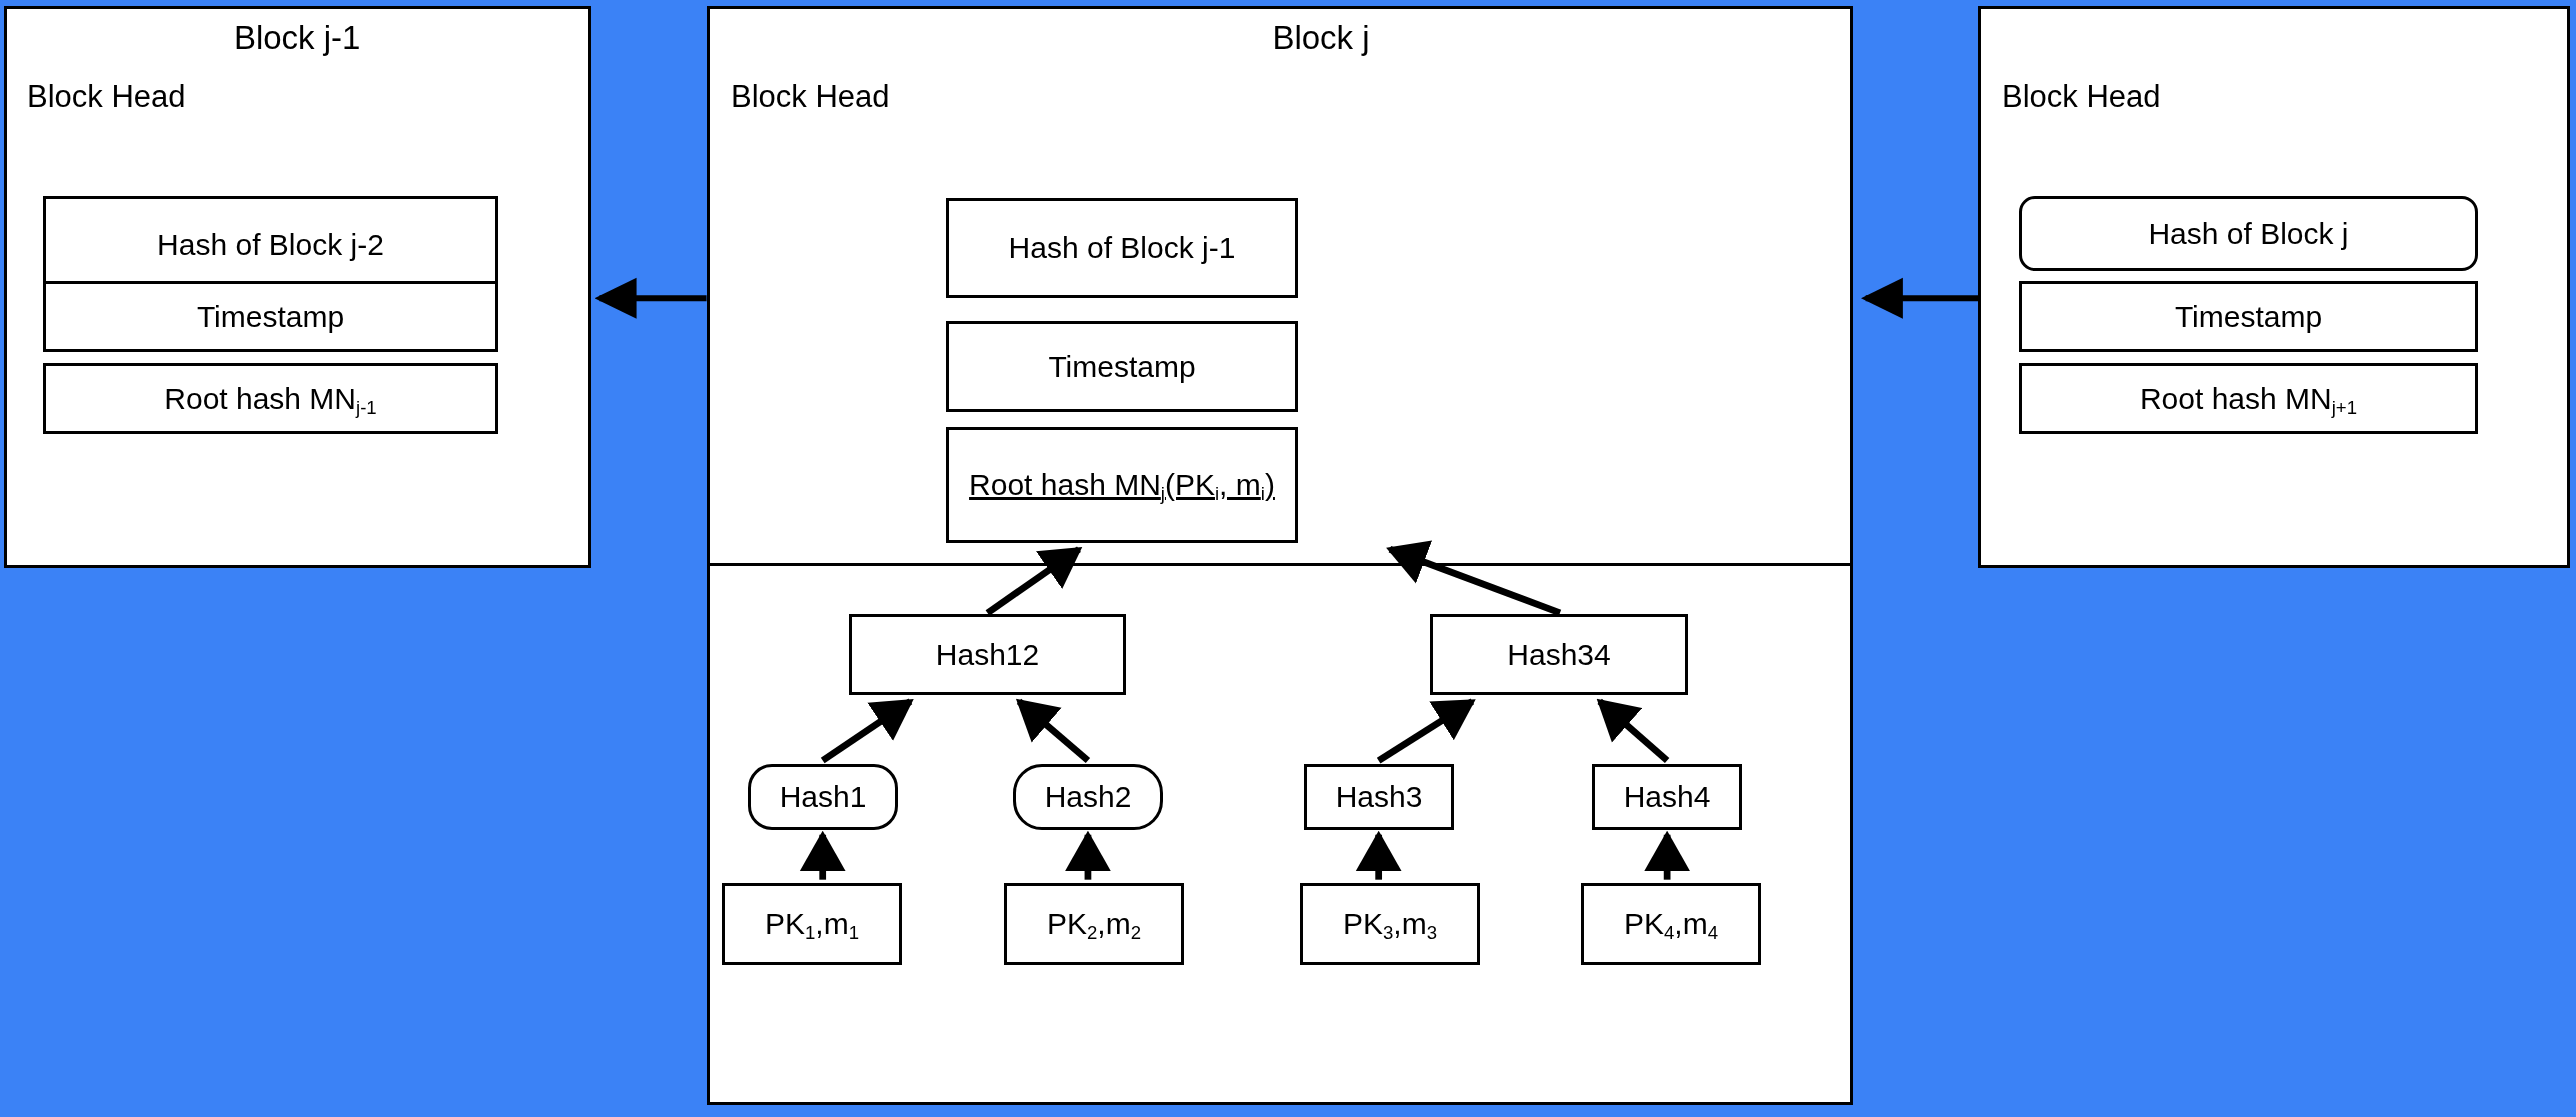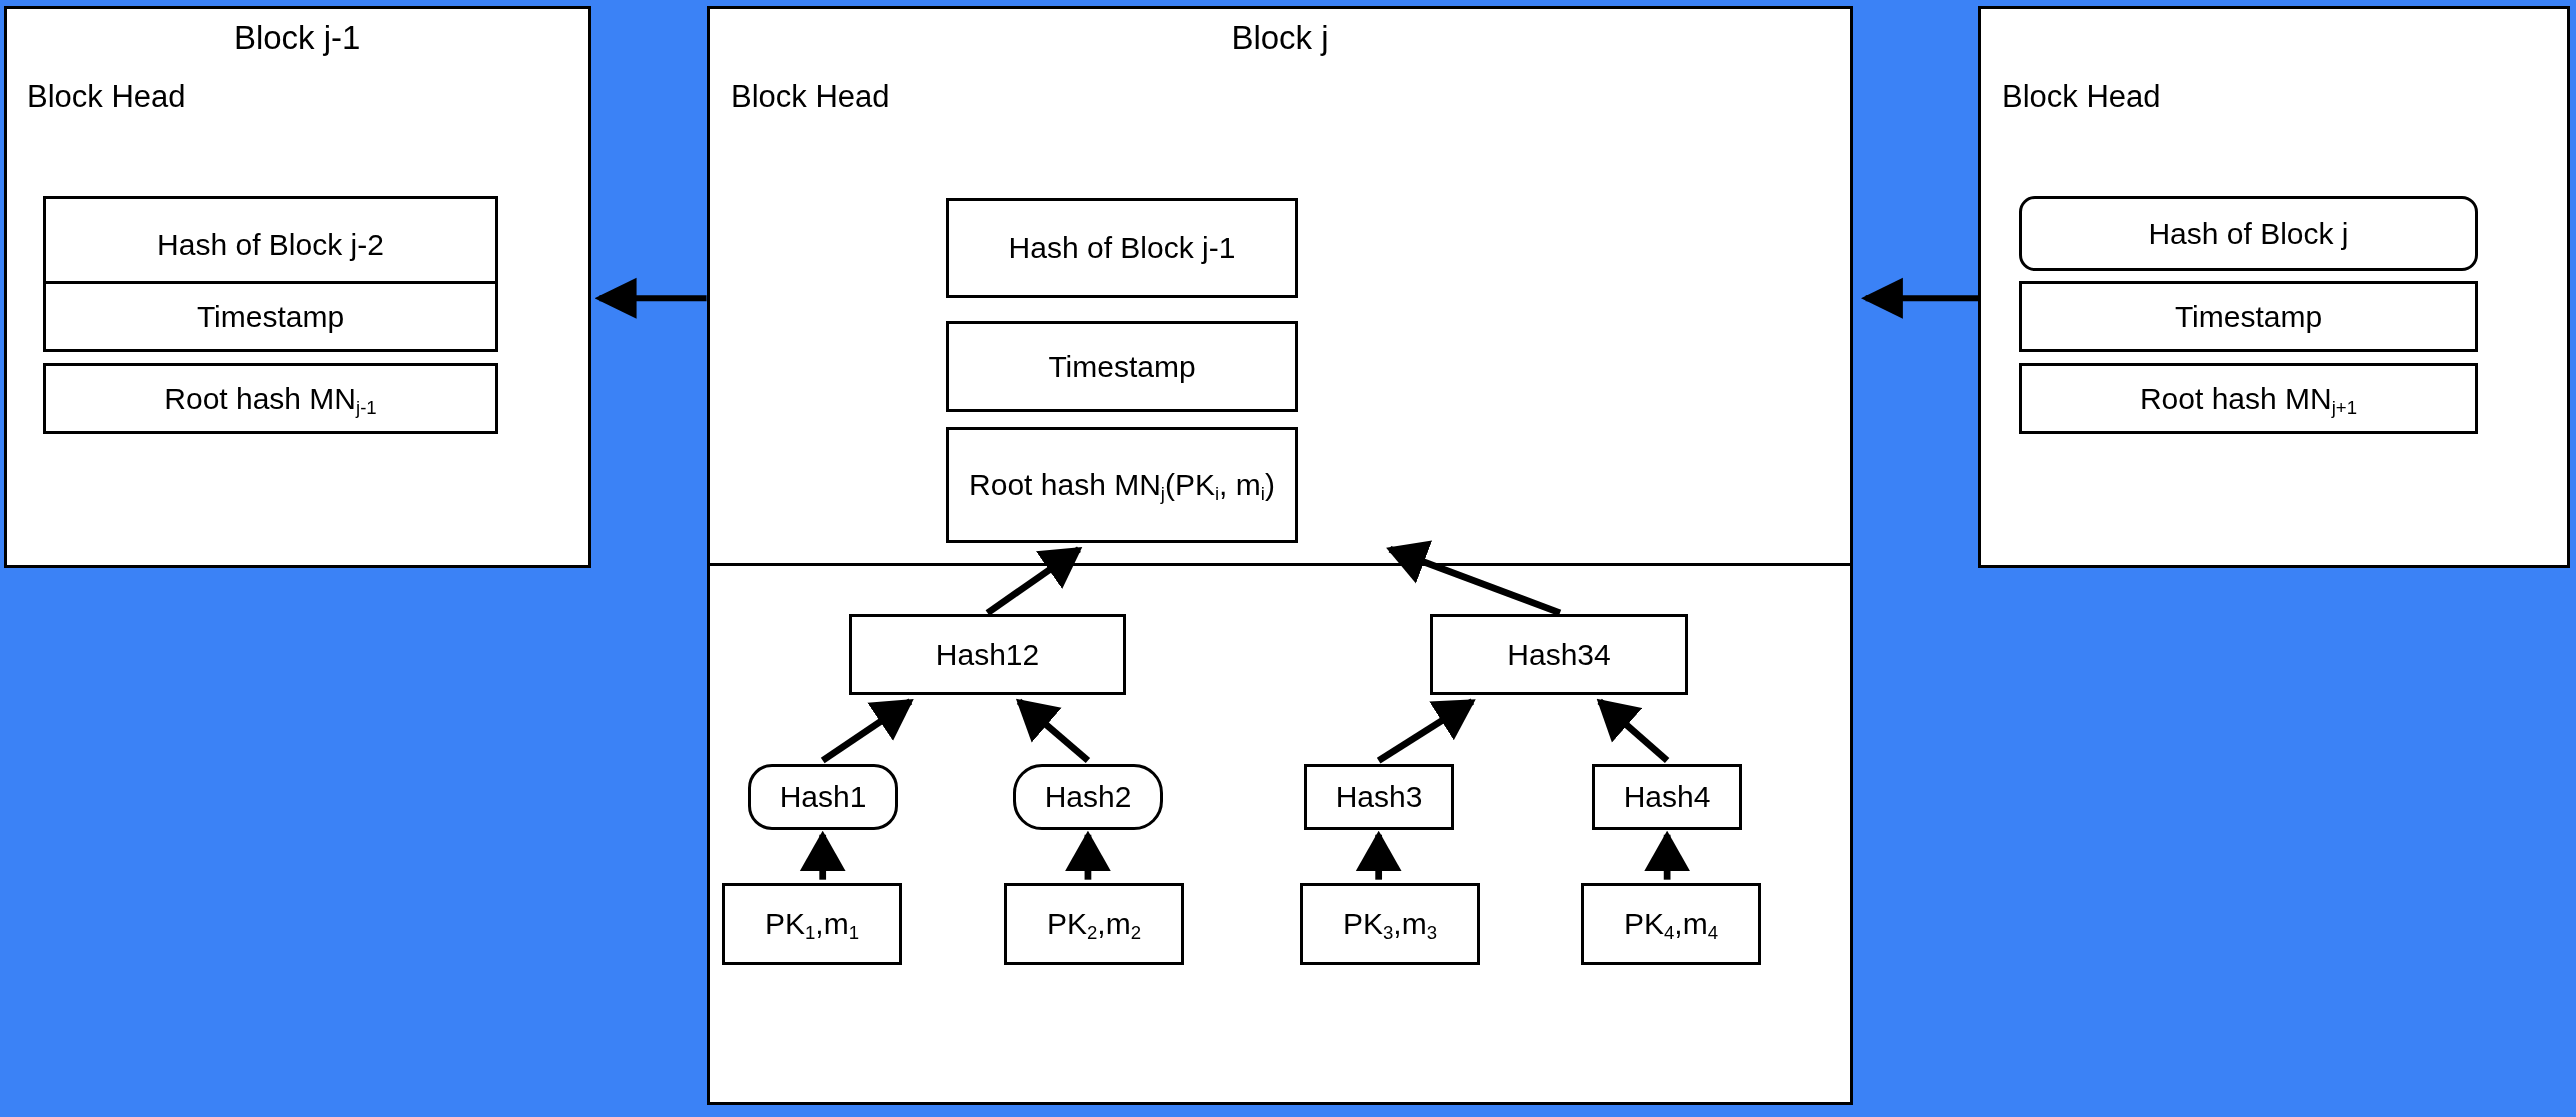--- a/index.html
+++ b/index.html
@@ -42,21 +42,21 @@
 
   
   .block-title {
     position: absolute;
     text-align: center;
     font-size: 33px;
     line-height: 1;
     white-space: nowrap;
   }
   #title-prev { left: 3.7px;    top: 21px; width: 587px;  }
-  #title-cur  { left: 707px;  top: 21px; width: 1146px; }
+  #title-cur  { left: 707px;  top: 21px; width: 1146px; padding-left: 41px; }
   #title-next { left: 1978px; top: 21px; width: 592px;  }
 
   .block-head-label {
     position: absolute;
     font-size: 31px;
     line-height: 1;
     white-space: nowrap;
   }
   #head-label-prev { left: 27px;   top: 81px; }
   #head-label-cur  { left: 731px;  top: 81px; }
@@ -76,21 +76,21 @@
     white-space: nowrap;
   }
   
   #prev-field-0 { left: 43px; top: 196px; width: 455px; height: 97px; }
   #prev-field-1 { left: 43px; top: 281px; width: 455px; height: 71px;  }
   #prev-field-2 { left: 43px; top: 363px; width: 455px; height: 71px;  }
 
   
   #cur-field-0 { left: 946px; top: 198px; width: 352px; height: 100px; }
   #cur-field-1 { left: 946px; top: 321px; width: 352px; height: 91px; }
-  #cur-field-2 { left: 946px; top: 427px; width: 352px; height: 116px; }
+  #cur-field-2 { left: 946px; top: 427px; width: 352px; height: 116px; text-decoration: underline; }
 
   
   #next-field-0 { left: 2019px; top: 196px; width: 459px; height: 75px; border-radius: 16px; }
   #next-field-1 { left: 2019px; top: 281px; width: 459px; height: 71px;  }
   #next-field-2 { left: 2019px; top: 363px; width: 459px; height: 71px;  }
 
   
   .merkle-box {
     position: absolute;
     border: 3px solid #000000;

